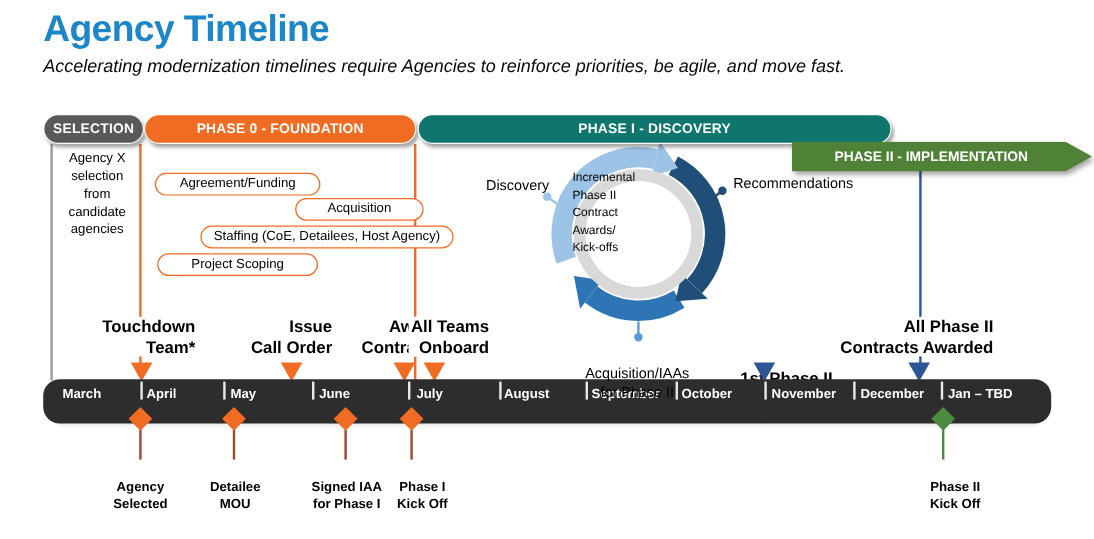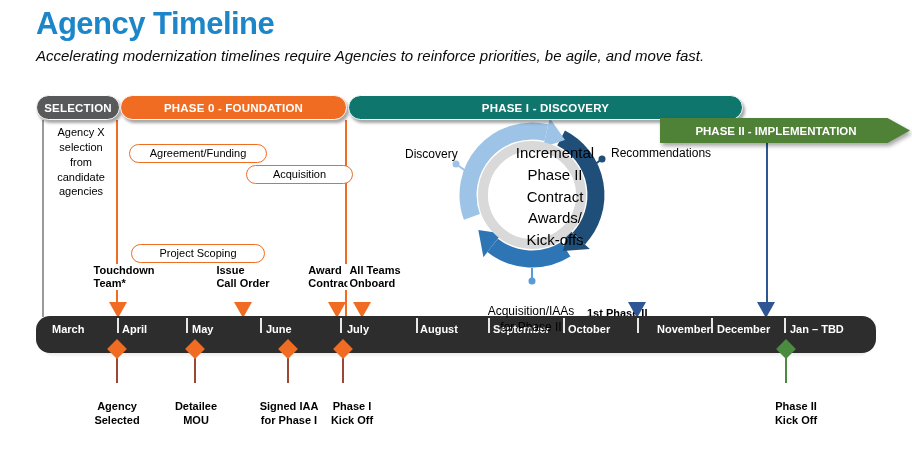--- a/index.html
+++ b/index.html
@@ -45,22 +45,22 @@
   
   .pill{
     background:#fff;border:1.5px solid #F16C23;border-radius:11px;
     font-size:11px;text-align:center;line-height:16px;height:19px;
     box-sizing:border-box;z-index:2;
   }
 
   
   .cycle-svg{left:390px;top:112px;z-index:2;}
   .cycle-center{
-    left:500px;top:142px;width:110px;text-align:center;
-    font-size:15px;line-height:1.45;white-space:pre-line;z-index:3;
+    left:477px;top:142px;width:110px;
+    font-size:10px;line-height:1.45;white-space:pre-line;z-index:3;
   }
   .cycle-label{font-size:12px;z-index:3;}
   .cl-left{left:405px;top:147px;width:60px;text-align:left;}
   .cl-right{left:611px;top:146px;}
   .cl-bottom{left:531px;top:277px;transform:translateX(-50%);text-align:center;white-space:pre-line;line-height:1.3;margin-top:27px;}
 
   
   .axisbar{
     left:36px;top:316px;width:840px;height:37px;background:#2D2D2D;
     border-radius:14px;z-index:2;
@@ -70,22 +70,22 @@
   }
   .tick{position:absolute;top:2px;width:2px;height:15px;background:#e8e8e8;}
   .reflection{
     left:44px;top:346px;width:824px;height:11px;z-index:0;
     background:linear-gradient(to bottom,#c3c3c3,#f1f1f1 75%,#fbfbfb);
     border-radius:0 0 12px 12px;
   }
 
   
   .mk-label{
-    transform:translateX(-50%);text-align:left;background:#fff;
-    font-weight:bold;font-size:11px;line-height:1.18;white-space:pre-line;
+    transform:translateX(-50%);text-align:right;background:#fff;
+    font-weight:bold;font-size:14px;line-height:1.18;white-space:pre-line;
     z-index:2;padding:0 2px;
   }
   .tri{width:0;height:0;border-left:9px solid transparent;border-right:9px solid transparent;z-index:2;}
   .tri.orange{border-top:16px solid #F16C23;}
   .tri.blue{border-top:16px solid #2E5594;}
 
   
   .diamond{width:14px;height:14px;transform:rotate(45deg);z-index:3;}
   .diamond.orange{background:#F16C23;}
   .diamond.green{background:#4A8B3F;}
@@ -126,21 +126,22 @@
   </div>
 
   <div class="abs selection-desc">Agency X
 selection
 from
 candidate
 agencies</div>
 
   <div class="abs pill" style="left:129px;top:144px;width:138px;">Agreement/Funding</div>
   <div class="abs pill" style="left:246px;top:165px;width:107px;">Acquisition</div>
-  <div class="abs pill" style="left:131px;top:211px;width:134px;margin-top:33px;">Project Scoping</div>
+  <div class="abs pill" style="left:167px;top:188px;width:211px;">Staffing (CoE, Detailees, Host Agency)</div>
+  <div class="abs pill" style="left:131px;top:211px;width:134px;">Project Scoping</div>
 
   <svg class="abs cycle-svg" width="320" height="200" viewBox="0 0 320 200">
 
     <path d="M 81.9 104.9 A 64 64 0 0 1 156.4 20.6" fill="none" stroke="#9DC3E6" stroke-width="17"></path>
     <path d="M 171.1 26 A 64 64 0 0 1 188.8 126.6" fill="none" stroke="#1F4E79" stroke-width="17"></path>
     <path d="M 175.9 137.3 A 64 64 0 0 1 102.6 133.4" fill="none" stroke="#2E75B6" stroke-width="17"></path>
 
     <polygon points="173,139 199.8,136.9 177.8,116.4" fill="#1F4E79"></polygon>
     <polygon points="88.3,117.9 93.4,145.2 111.8,121.6" fill="#2E75B6"></polygon>
     <polygon points="175,28.1 159.8,6 153,35.3" fill="#9DC3E6"></polygon>
@@ -168,38 +169,40 @@
   <div class="abs mk-label" style="left:124px;top:264px;">Touchdown
 Team*</div>
   <div class="abs mk-label" style="left:243px;top:264px;">Issue
 Call Order</div>
   <div class="abs mk-label" style="left:334px;top:264px;">Award
 Contracts</div>
   <div class="abs mk-label" style="left:375px;top:264px;">All Teams
 Onboard</div>
   <div class="abs mk-label" style="left:634px;top:264px;margin-top:43px;">1st Phase II
 Contract Awarded</div>
+  <div class="abs mk-label" style="left:764px;top:264px;">All Phase II
+Contracts Awarded</div>
 
   <div class="abs tri orange" style="left:109px;top:302px;"></div>
   <div class="abs tri orange" style="left:234px;top:302px;"></div>
   <div class="abs tri orange" style="left:328px;top:302px;"></div>
   <div class="abs tri orange" style="left:353px;top:302px;"></div>
   <div class="abs tri blue" style="left:628px;top:302px;"></div>
   <div class="abs tri blue" style="left:757px;top:302px;"></div>
 
   <div class="abs axisbar">
     <span class="month" style="left:16px;">March</span>
     <span class="month" style="left:86px;">April</span>
     <span class="month" style="left:156px;">May</span>
     <span class="month" style="left:230px;">June</span>
     <span class="month" style="left:311px;">July</span>
     <span class="month" style="left:384px;">August</span>
     <span class="month" style="left:457px;">September</span>
     <span class="month" style="left:532px;">October</span>
-    <span class="month" style="left:621px;">November</span>
+    <span class="month" style="left:607px;">November</span>
     <span class="month" style="left:681px;">December</span>
     <span class="month" style="left:754px;">Jan – TBD</span>
     <span class="tick" style="left:81px;"></span>
     <span class="tick" style="left:150px;"></span>
     <span class="tick" style="left:224px;"></span>
     <span class="tick" style="left:304px;"></span>
     <span class="tick" style="left:380px;"></span>
     <span class="tick" style="left:452px;"></span>
     <span class="tick" style="left:527px;"></span>
     <span class="tick" style="left:601px;"></span>

